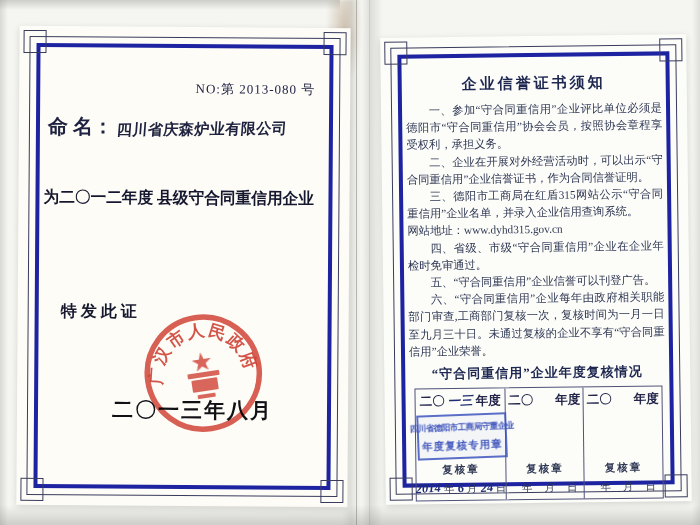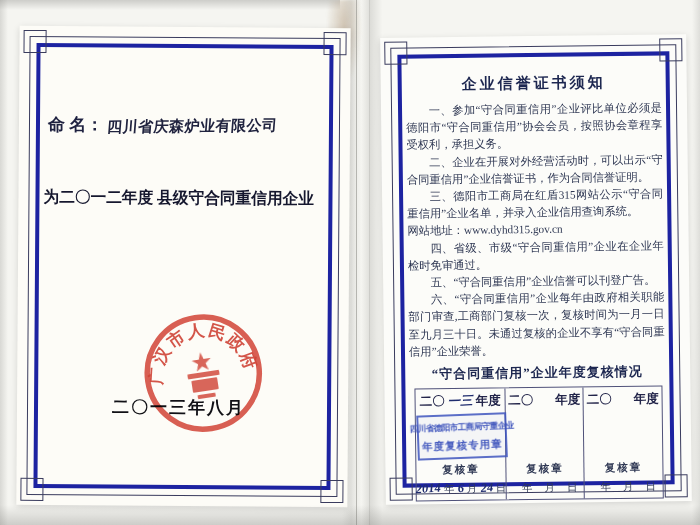--- a/index.html
+++ b/index.html
@@ -35,27 +35,27 @@
   .outer-frame{position:absolute;inset:10px;border:1.5px solid #3a3c5e;}
   .inner-frame{position:absolute;inset:17px;border:4px solid #1d23a1;}
   .corner{position:absolute;width:21px;height:21px;border:1.5px solid #3a3c5e;}
   .corner.tl{top:4px;left:4px;} .corner.tr{top:4px;right:4px;}
   .corner.bl{bottom:4px;left:4px;} .corner.br{bottom:4px;right:4px;}
   .page-content{position:absolute;inset:23px;}
   .page-content > div{position:absolute;}
   
   .no-line{top:30px;right:12px;font-size:13px;letter-spacing:1px;color:#232446;}
   .name-line{top:64px;left:6px;font-size:15px;color:#1e2140;white-space:nowrap;}
-  .name-label{font-weight:bold;font-size:17px;display:inline-block;transform:rotate(-1deg);}
+  .name-label{font-weight:bold;font-size:20px;display:inline-block;transform:rotate(-1deg);}
   .handwriting{display:inline-block;font-weight:600;letter-spacing:.5px;
     transform:rotate(-1deg) skewX(-5deg);color:#20233f;}
   .award-line{top:138px;left:2px;font-size:16px;font-weight:bold;color:#15172e;
     white-space:nowrap;letter-spacing:0;transform:scaleX(.98);transform-origin:left;}
   .issue-line{top:252px;left:20px;font-size:16px;font-weight:bold;letter-spacing:4px;color:#15172e;}
-  .date-line{top:346px;left:72px;font-size:17px;font-weight:bold;letter-spacing:2px;color:#101015;z-index:1;}
+  .date-line{top:346px;left:72px;font-size:21px;font-weight:bold;letter-spacing:2px;color:#101015;z-index:1;}
   .seal-wrap{top:260px;left:100px;width:126px;height:126px;mix-blend-mode:multiply;
     opacity:.93;transform:rotate(-9deg);z-index:2;}
   
   .notice-title{top:15px;left:0;width:100%;text-align:center;font-size:15px;
     font-weight:bold;letter-spacing:3px;color:#1d2750;}
   .notice-body{top:42px;left:2px;right:2px;font-size:11.3px;line-height:17.2px;
     color:#2e3753;text-align:justify;}
   .notice-body p{margin:0;}
   .notice-body p.indent{text-indent:2em;}
   .review-title{margin-top:5px;text-align:center;font-weight:bold;font-size:13px;
@@ -93,28 +93,30 @@
 
 <div class="page" id="left-page">
   <div class="outer-frame"></div>
   <div class="inner-frame"></div>
   <div class="corner tl"></div>
   <div class="corner tr"></div>
   <div class="corner bl"></div>
   <div class="corner br"></div>
 
   <div class="page-content">
+    <div class="no-line">NO:第 2013-080 号</div>
 
     <div class="name-line">
       <span class="name-label">命 名：</span>
       <span class="handwriting">四川省庆森炉业有限公司</span>
     </div>
 
     <div class="award-line">为二〇一二年度 县级守合同重信用企业</div>
 
+    <div class="issue-line">特发此证</div>
 
     <div class="date-line">二〇一三年八月</div>
 
     <div class="seal-wrap">
       <svg width="126" height="126" viewBox="0 0 126 126">
         <defs>
           <filter id="sealblur">
               <feGaussianBlur stdDeviation="0.7"></feGaussianBlur>
             </filter>
         </defs>

